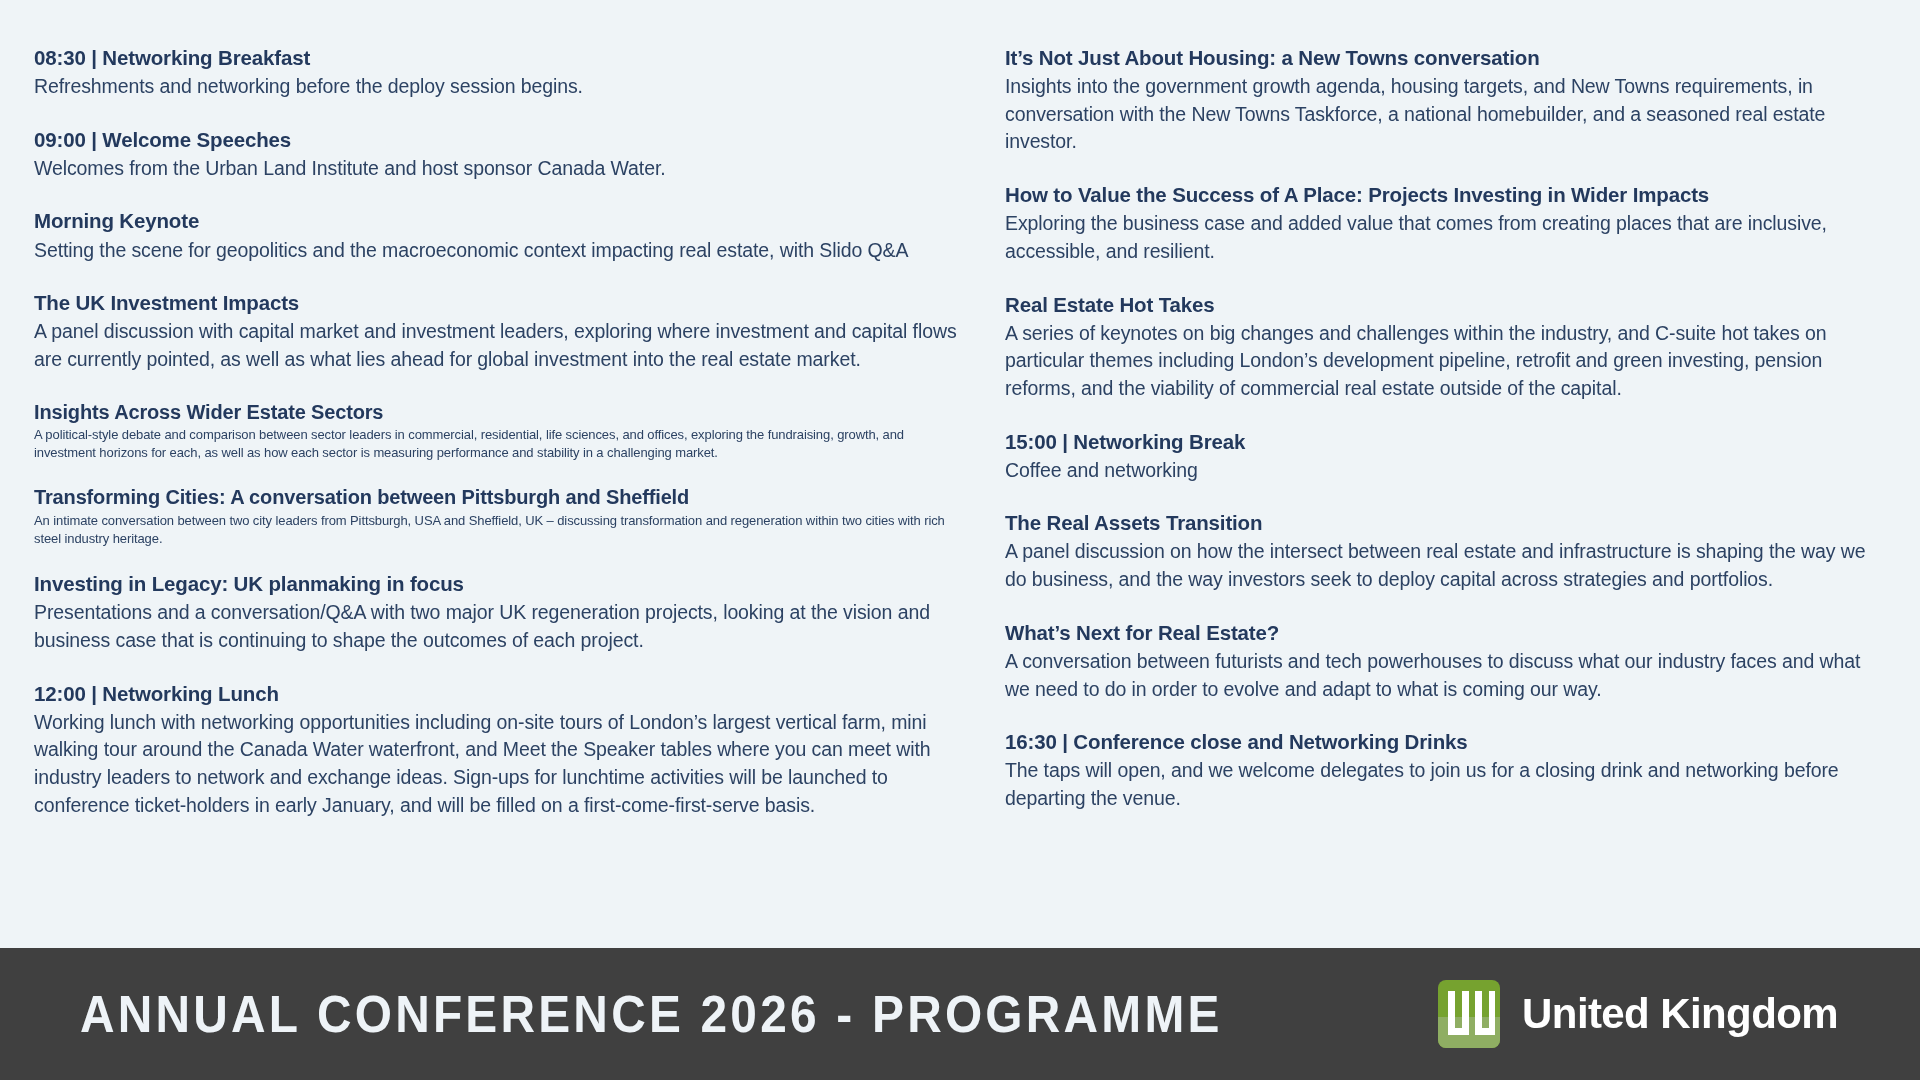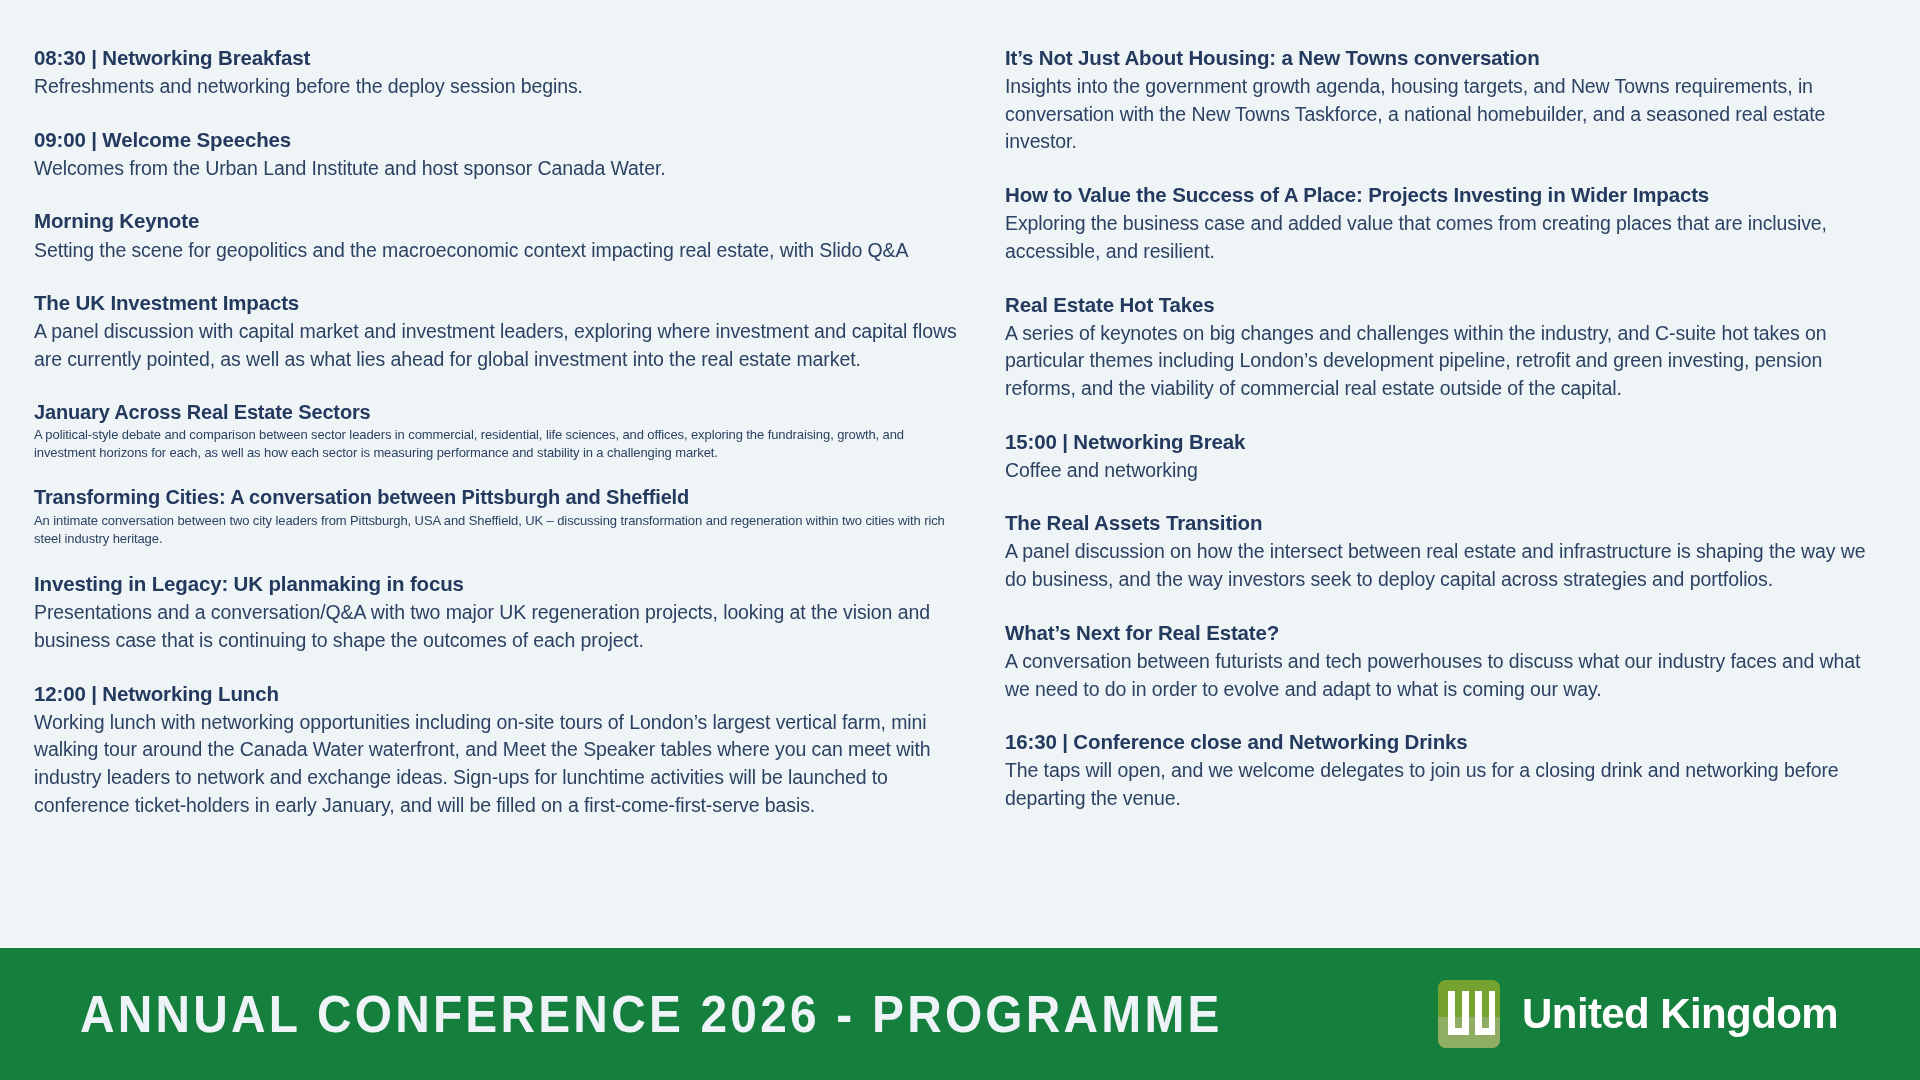--- a/index.html
+++ b/index.html
@@ -74,21 +74,21 @@
 
   .session.tight { margin-bottom: 22px; }
 
   
   .footer {
     position: absolute;
     left: 0;
     bottom: 0;
     width: 1920px;
     height: 132px;
-    background: #15803d;
+    background: #404040;
     display: flex;
     align-items: center;
     justify-content: space-between;
     padding: 0 52px 0 80px;
   }
 
   .footer-title {
     font-family: "Liberation Sans Narrow", "Liberation Sans", sans-serif;
     font-size: 52px;
     font-weight: bold;
@@ -157,21 +157,21 @@
       <div class="session-title">Morning Keynote</div>
       <div class="session-desc">Setting the scene for geopolitics and the macroeconomic context impacting real estate, with Slido Q&amp;A</div>
     </div>
 
     <div class="session">
       <div class="session-title">The UK Investment Impacts</div>
       <div class="session-desc">A panel discussion with capital market and investment leaders, exploring where investment and capital flows are currently pointed, as well as what lies ahead for global investment into the real estate market.</div>
     </div>
 
     <div class="session compact tight">
-      <div class="session-title">January Across Real Estate Sectors</div>
+      <div class="session-title">Insights Across Wider Estate Sectors</div>
       <div class="session-desc">A political-style debate and comparison between sector leaders in commercial, residential, life sciences, and offices, exploring the fundraising, growth, and investment horizons for each, as well as how each sector is measuring performance and stability in a challenging market.</div>
     </div>
 
     <div class="session compact tight">
       <div class="session-title">Transforming Cities: A conversation between Pittsburgh and Sheffield</div>
       <div class="session-desc">An intimate conversation between two city leaders from Pittsburgh, USA and Sheffield, UK – discussing transformation and regeneration within two cities with rich steel industry heritage.</div>
     </div>
 
     <div class="session">
       <div class="session-title">Investing in Legacy: UK planmaking in focus</div>

